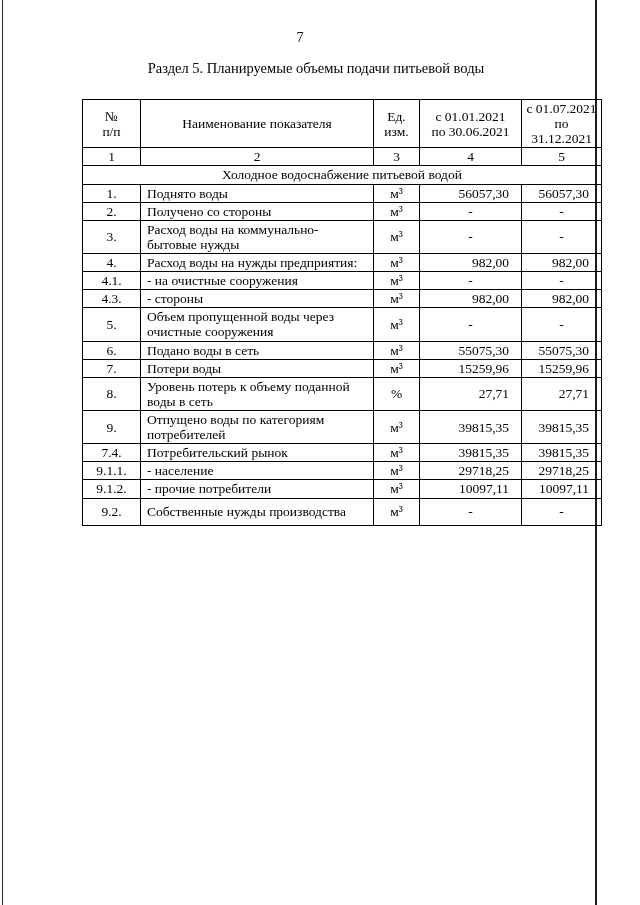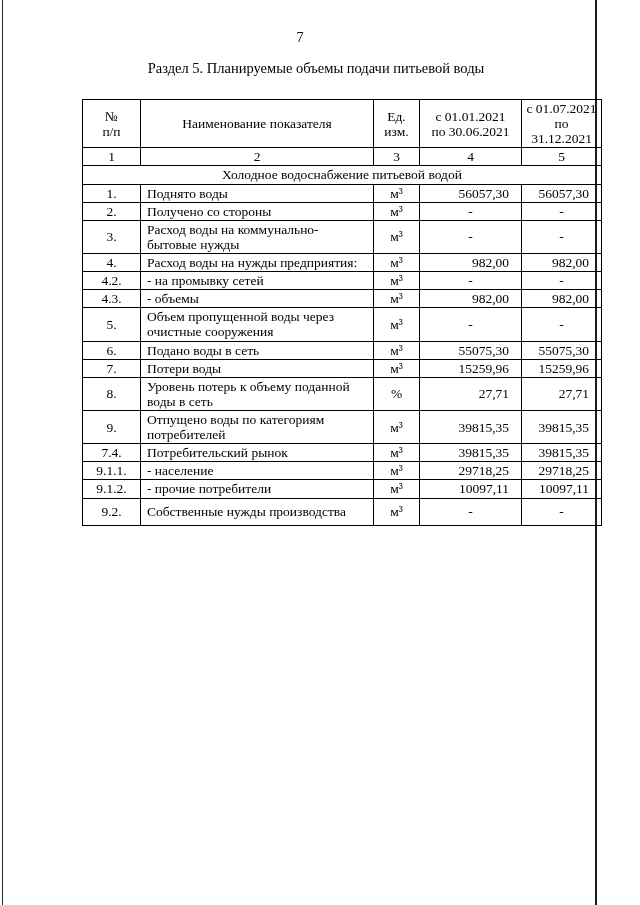--- a/index.html
+++ b/index.html
@@ -131,29 +131,29 @@
         <td class="cell-val dash">-</td>
       </tr>
       <tr>
         <td class="cell-rownum">4.</td>
         <td class="cell-name">Расход воды на нужды предприятия:</td>
         <td class="cell-unit">м³</td>
         <td class="cell-val num">982,00</td>
         <td class="cell-val num">982,00</td>
       </tr>
       <tr>
-        <td class="cell-rownum">4.2.</td>
-        <td class="cell-name">- на промывку сетей</td>
+        <td class="cell-rownum">4.1.</td>
+        <td class="cell-name">- на очистные сооружения</td>
         <td class="cell-unit">м³</td>
         <td class="cell-val dash">-</td>
         <td class="cell-val dash">-</td>
       </tr>
       <tr>
         <td class="cell-rownum">4.3.</td>
-        <td class="cell-name">- объемы</td>
+        <td class="cell-name">- стороны</td>
         <td class="cell-unit">м³</td>
         <td class="cell-val num">982,00</td>
         <td class="cell-val num">982,00</td>
       </tr>
       <tr>
         <td class="cell-rownum">5.</td>
         <td class="cell-name">Объем пропущенной воды через очистные сооружения</td>
         <td class="cell-unit">м³</td>
         <td class="cell-val dash">-</td>
         <td class="cell-val dash">-</td>

